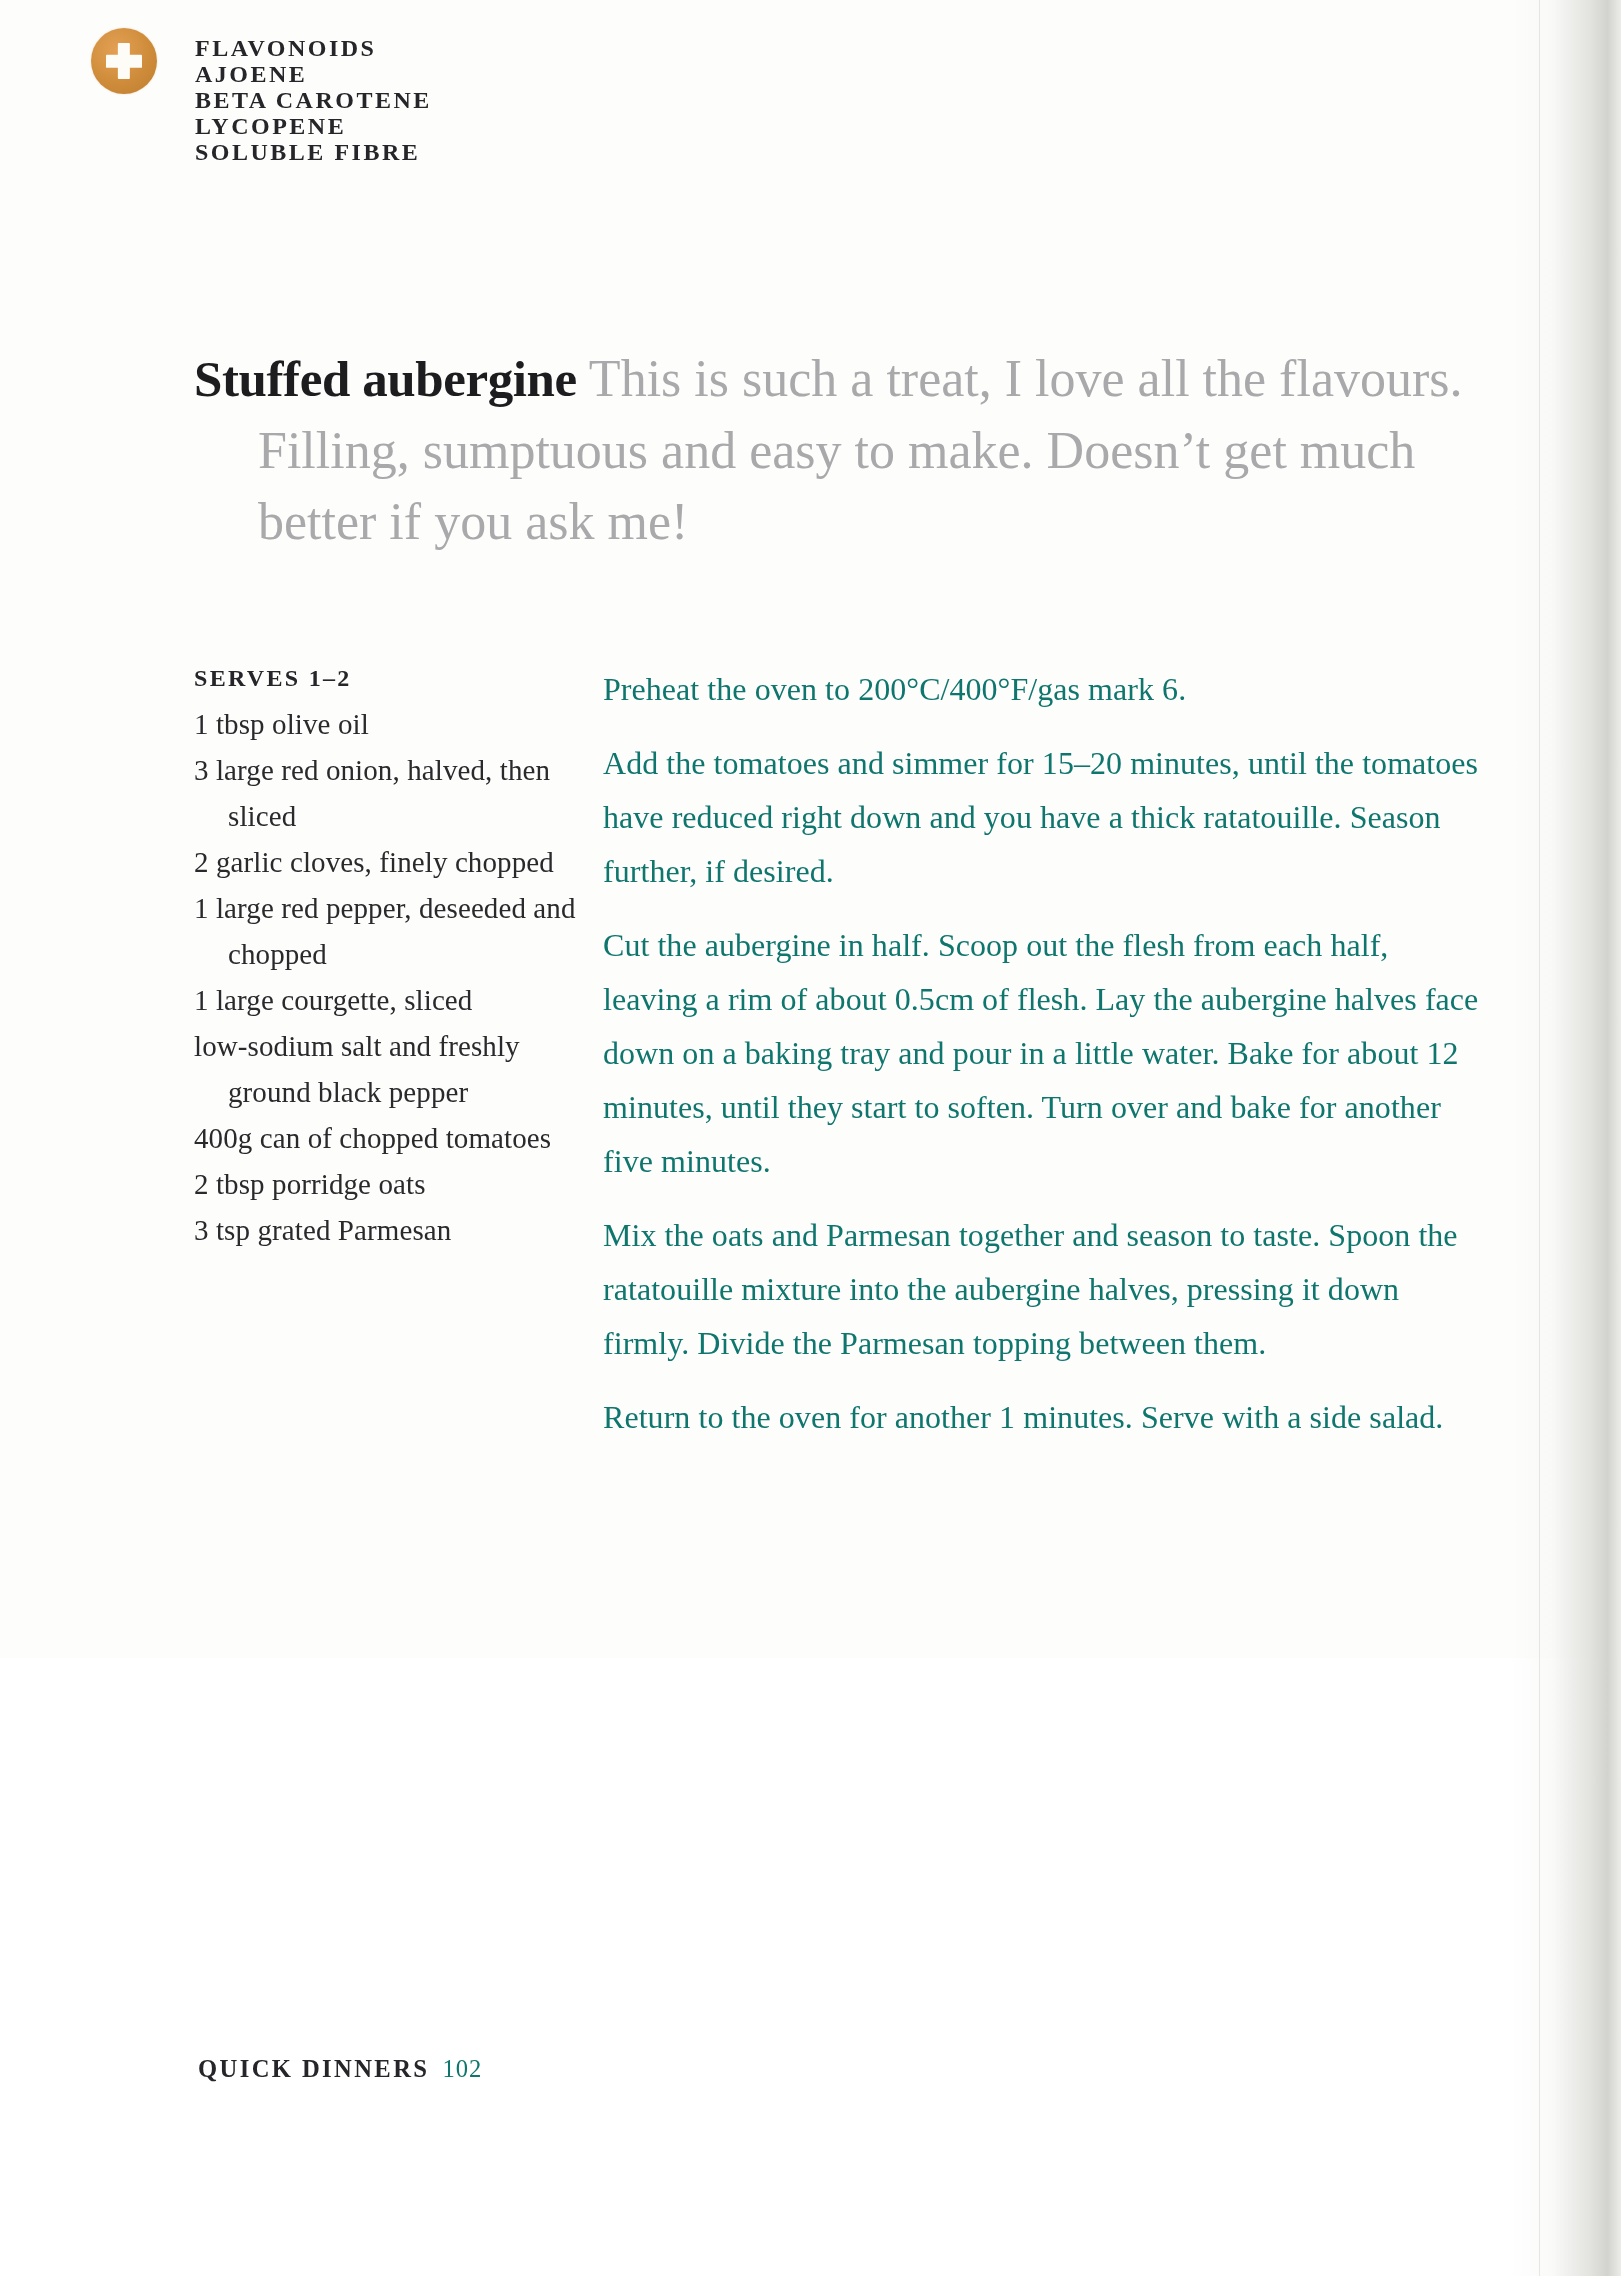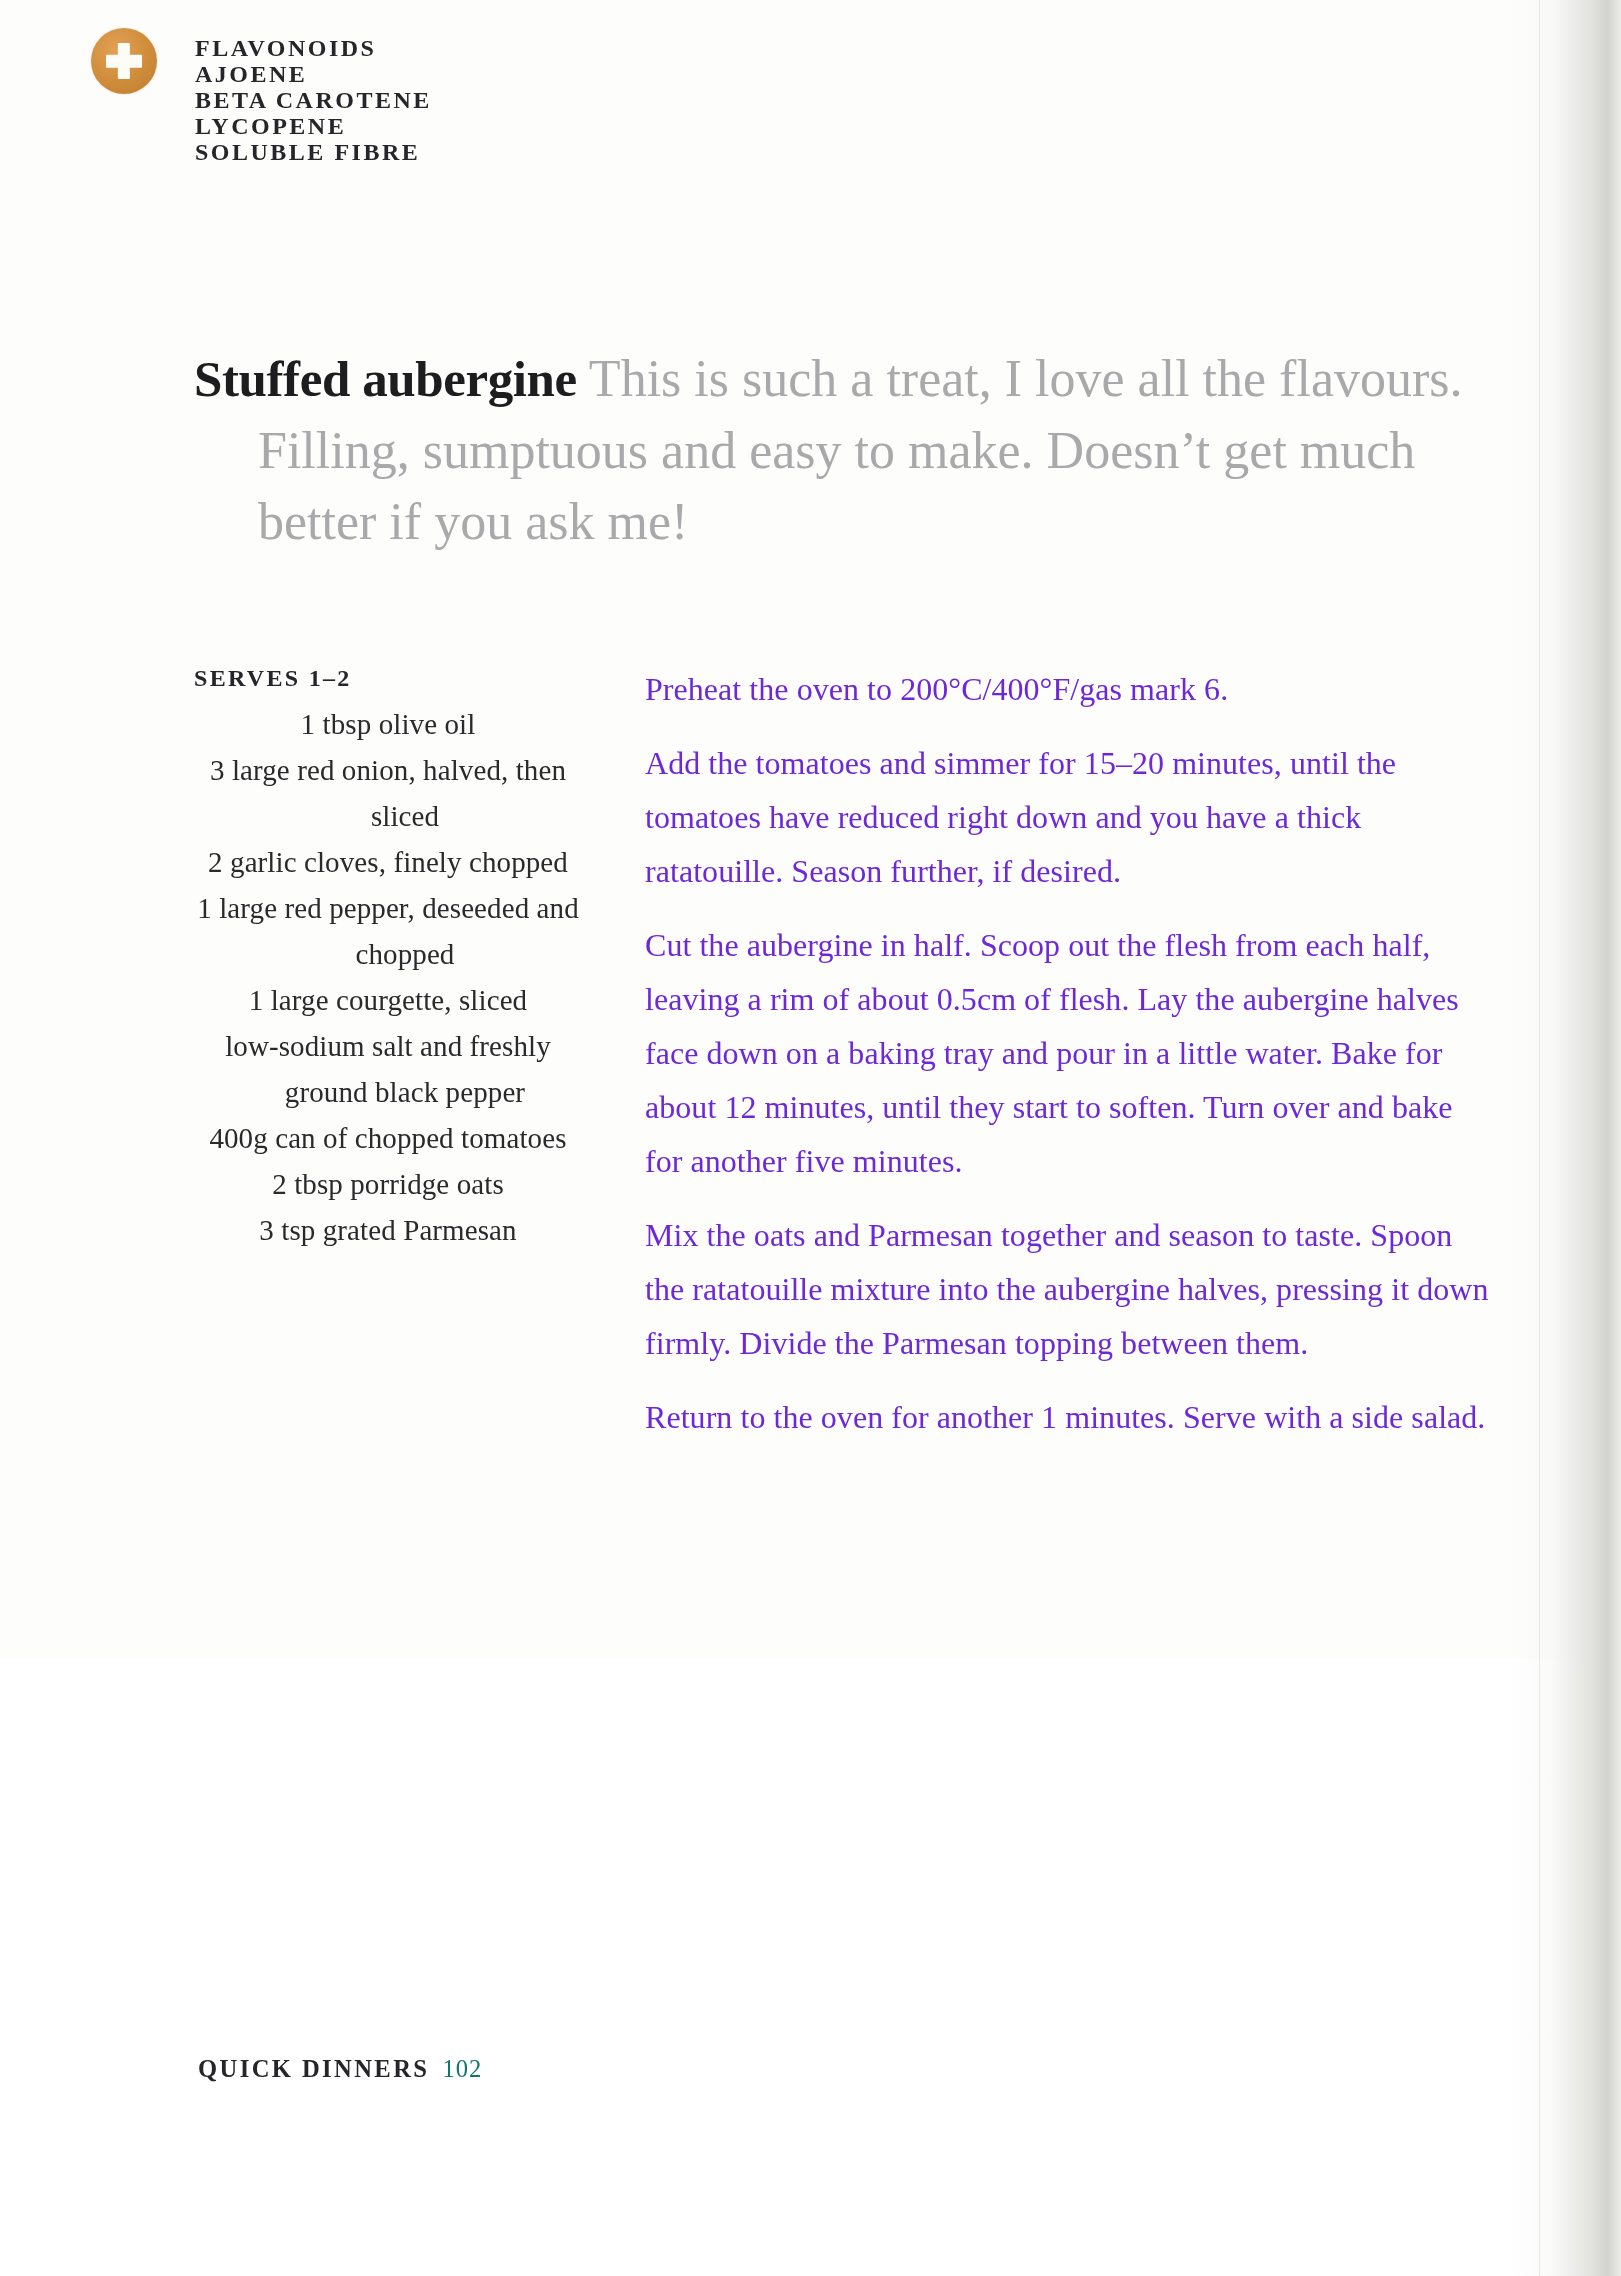--- a/index.html
+++ b/index.html
@@ -159,45 +159,43 @@
     font-size: 24px;
     letter-spacing: 2.3px;
     color: #26262a;
     margin: 0 0 6.6px 0;
     line-height: 32px;
   }
   .ingredient-list {
     list-style: none;
     margin: 0;
     padding: 0;
-    text-align: center;
   }
   .ingredient-list li {
     font-family: "Liberation Serif", serif;
     font-size: 29px;
     line-height: 46px;
     color: #2a2a2d;
     padding-left: 34px;
     text-indent: -34px;
     letter-spacing: 0.1px;
   }
 
   .method-list {
     list-style: none;
     margin: 0;
     padding: 0;
   }
   .method-list li {
     font-family: "Liberation Serif", serif;
     font-size: 32px;
     line-height: 54px;
-    color: #6d28d9;
+    color: #0f766e;
     margin-bottom: 20px;
     letter-spacing: 0.05px;
-    margin-left: 42px;
   }
   .method-list li:last-child {
     margin-bottom: 0;
   }
 
   
   .footer {
     position: absolute;
     left: 198px;
     top: 2055px;

